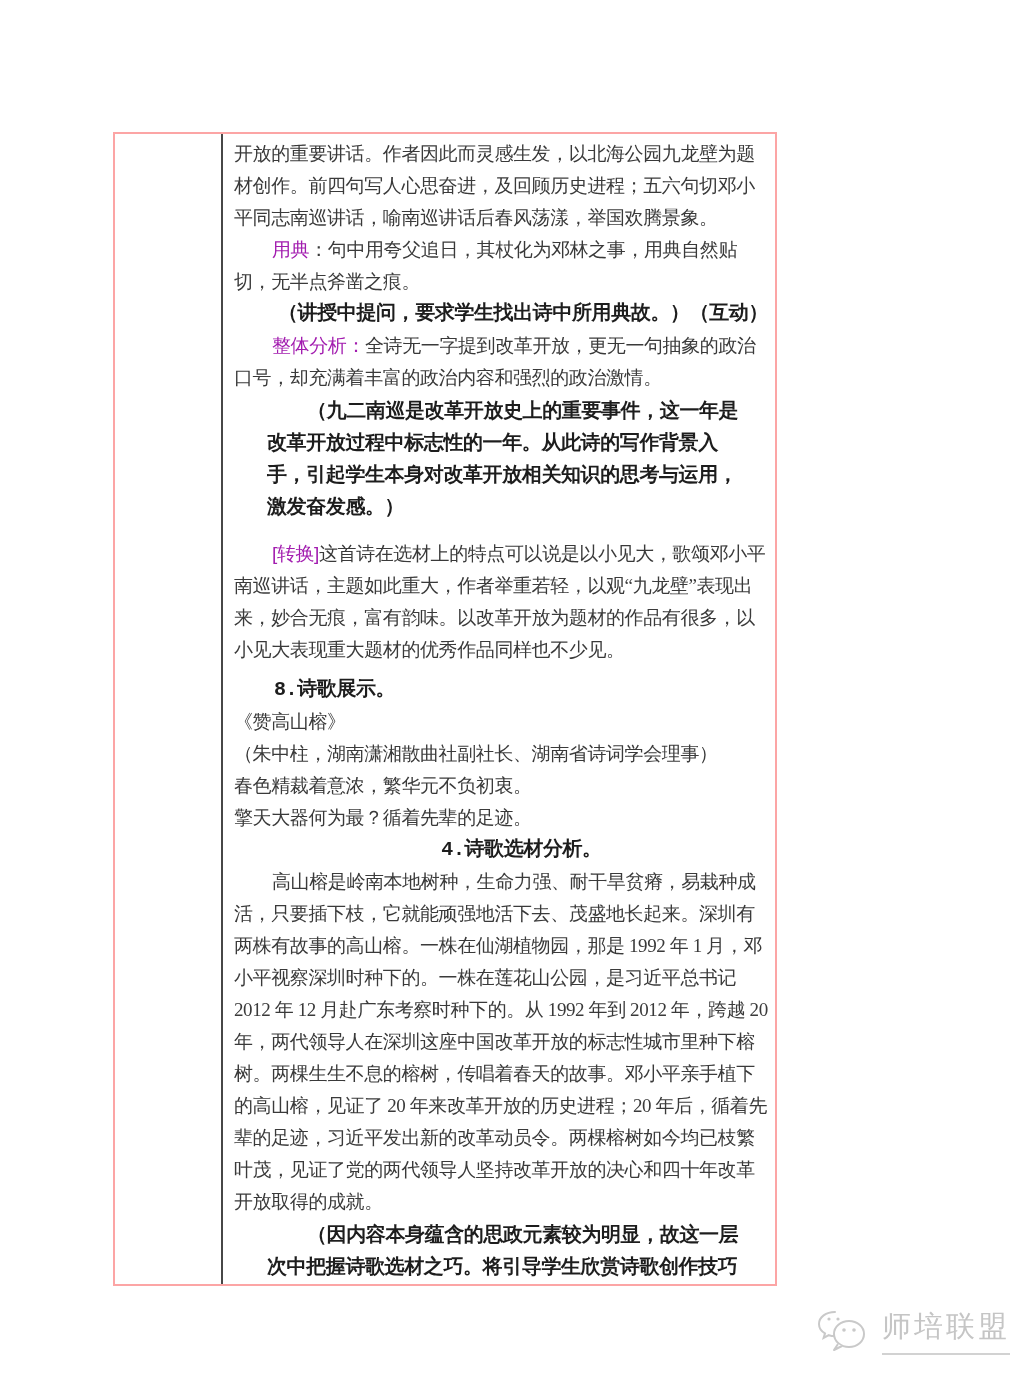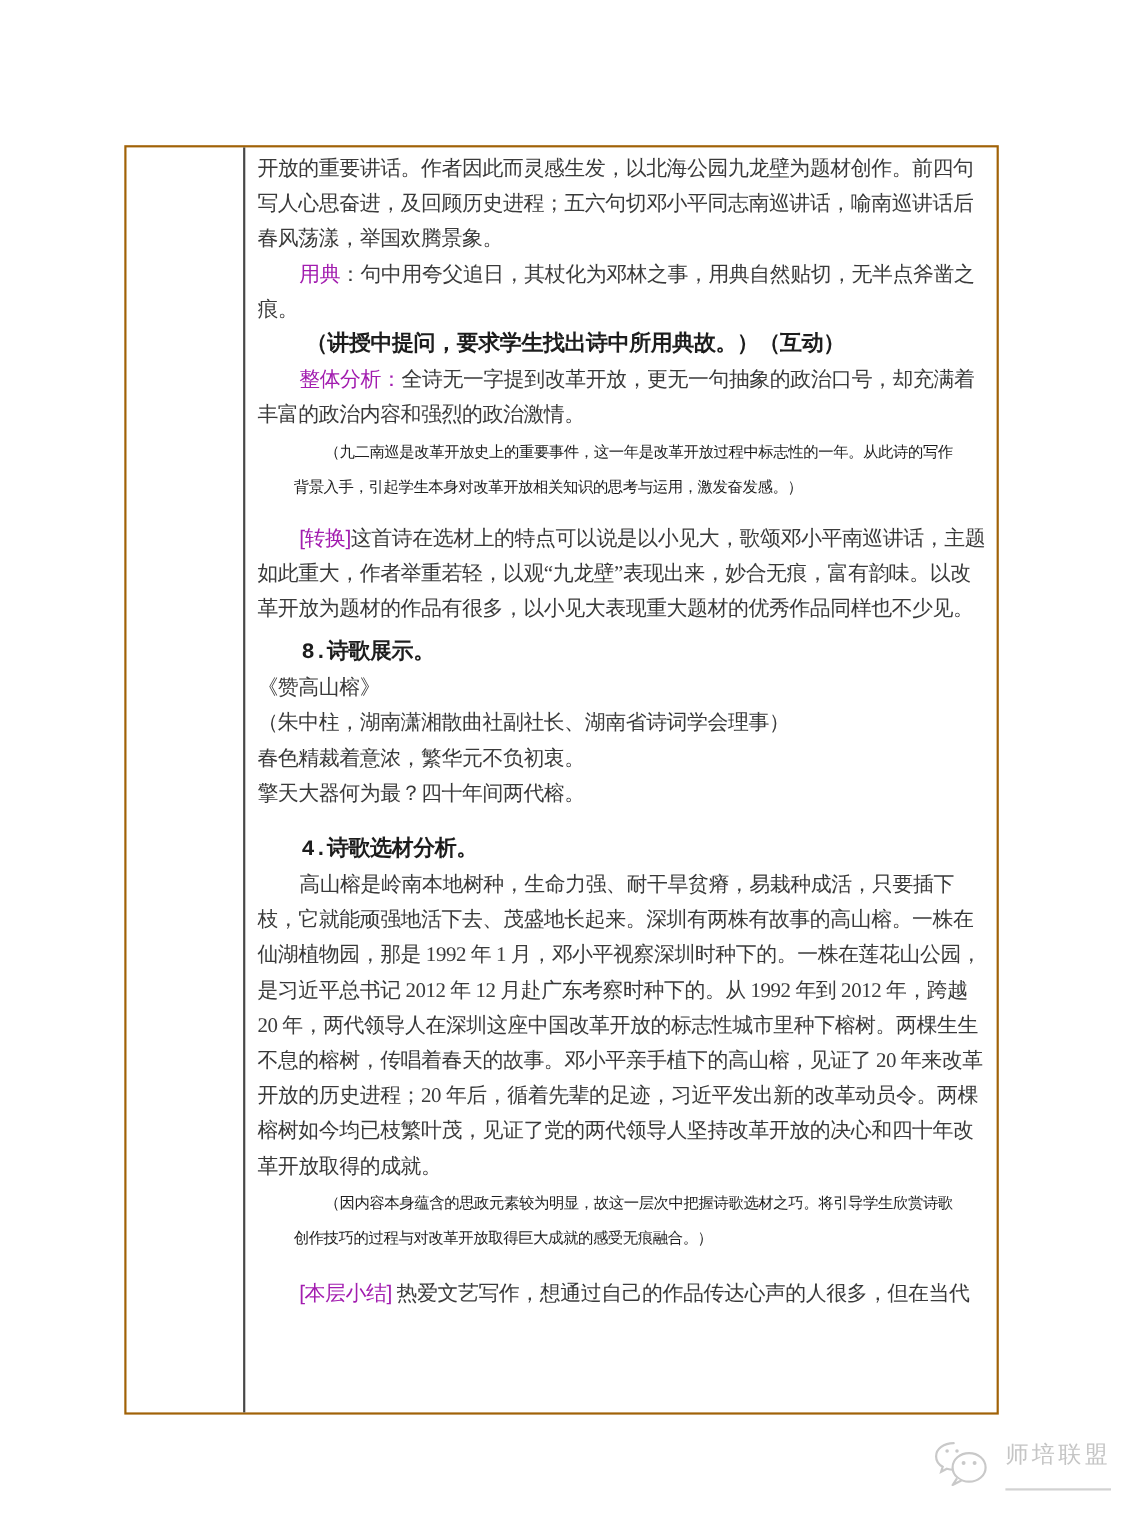--- a/index.html
+++ b/index.html
@@ -8,22 +8,22 @@
     background: #ffffff;
     font-family: "Liberation Serif", "DejaVu Serif", serif;
     position: relative;
     overflow: hidden;
   }
   .page { position: absolute; inset: 0; background: #ffffff; }
 
   .doc-table {
     position: absolute;
     left: 113px; top: 132px;
-    width: 795px; height: 1154px;
-    border: 2px solid #a16207;
+    width: 664px; height: 1154px;
+    border: 2px solid #fca5a5;
     box-sizing: border-box;
     display: flex;
     background: #ffffff;
   }
   .col-left {
     width: 108px;
     border-right: 2px solid #474747;
     box-sizing: border-box;
     flex: none;
   }
@@ -45,50 +45,50 @@
     font-family: "Liberation Sans", sans-serif;
   }
   .bold-para {
     font-weight: bold;
     color: #1d1d1d;
     font-family: Liberation Mono, monospace;
     font-size: 20px;
   }
   .indent22 { text-indent: 2.2em; }
   .bold-block {
-    font-weight: normal;
+    font-weight: bold;
     color: #1d1d1d;
     font-family: "Liberation Sans", sans-serif;
-    font-size: 14px;
+    font-size: 20px;
     margin-left: 33px;
     margin-right: 26px;
     text-indent: 2em;
   }
   .center-line { text-indent: 0; }
   .mt1 { margin-top: 16px; }
   .mt2 { margin-top: 8px; }
-  .mt3 { margin-top: 19px; }
+  .mt3 { margin-top: 0; text-align: center; }
   .mt4 { margin-top: 20px; }
 
   .watermark {
     position: absolute;
     right: 13px; top: 1306px;
     display: flex;
     align-items: center;
     gap: 9px;
     color: #c5c5c5;
   }
   .wm-icon { flex: none; }
   .wm-text {
     font-family: "Liberation Sans", sans-serif;
-    font-size: 21px;
+    font-size: 29px;
     letter-spacing: 3px;
     color: #c5c5c5;
     border-bottom: 2px solid #d2d2d2;
-    padding-bottom: 17px;
+    padding-bottom: 6px;
     text-shadow: 1px 1px 0 #ffffff;
   }
 </style>
 </head>
 <body>
 
 <div class="page">
 
   <div class="doc-table">
     <div class="col-left"></div>
@@ -104,21 +104,21 @@
 
       <div class="bold-block">（九二南巡是改革开放史上的重要事件，这一年是改革开放过程中标志性的一年。从此诗的写作背景入手，引起学生本身对改革开放相关知识的思考与运用，激发奋发感。）</div>
 
       <div class="para mt1"><span class="lead-bold">[转换]</span><span>这首诗在选材上的特点可以说是以小见大，歌颂邓小平南巡讲话，主题如此重大，作者举重若轻，以观“九龙壁”表现出来，妙合无痕，富有韵味。以改革开放为题材的作品有很多，以小见大表现重大题材的优秀作品同样也不少见。</span></div>
 
       <div class="para bold-para mt2">8.诗歌展示。</div>
 
       <div class="center-line">《赞高山榕》</div>
       <div class="center-line">（朱中柱，湖南潇湘散曲社副社长、湖南省诗词学会理事）</div>
       <div class="center-line">春色精裁着意浓，繁华元不负初衷。</div>
-      <div class="center-line">擎天大器何为最？四十年间两代榕。</div>
+      <div class="center-line">擎天大器何为最？循着先辈的足迹。</div>
 
       <div class="para bold-para mt3">4.诗歌选材分析。</div>
 
       <div class="para">高山榕是岭南本地树种，生命力强、耐干旱贫瘠，易栽种成活，只要插下枝，它就能顽强地活下去、茂盛地长起来。深圳有两株有故事的高山榕。一株在仙湖植物园，那是 1992 年 1 月，邓小平视察深圳时种下的。一株在莲花山公园，是习近平总书记 2012 年 12 月赴广东考察时种下的。从 1992 年到 2012 年，跨越 20 年，两代领导人在深圳这座中国改革开放的标志性城市里种下榕树。两棵生生不息的榕树，传唱着春天的故事。邓小平亲手植下的高山榕，见证了 20 年来改革开放的历史进程；20 年后，循着先辈的足迹，习近平发出新的改革动员令。两棵榕树如今均已枝繁叶茂，见证了党的两代领导人坚持改革开放的决心和四十年改革开放取得的成就。</div>
 
       <div class="bold-block">（因内容本身蕴含的思政元素较为明显，故这一层次中把握诗歌选材之巧。将引导学生欣赏诗歌创作技巧的过程与对改革开放取得巨大成就的感受无痕融合。）</div>
 
       <div class="para mt4"><span class="lead-bold">[本层小结]</span><span> 热爱文艺写作，想通过自己的作品传达心声的人很多，但在当代</span></div>
 
     </div>

